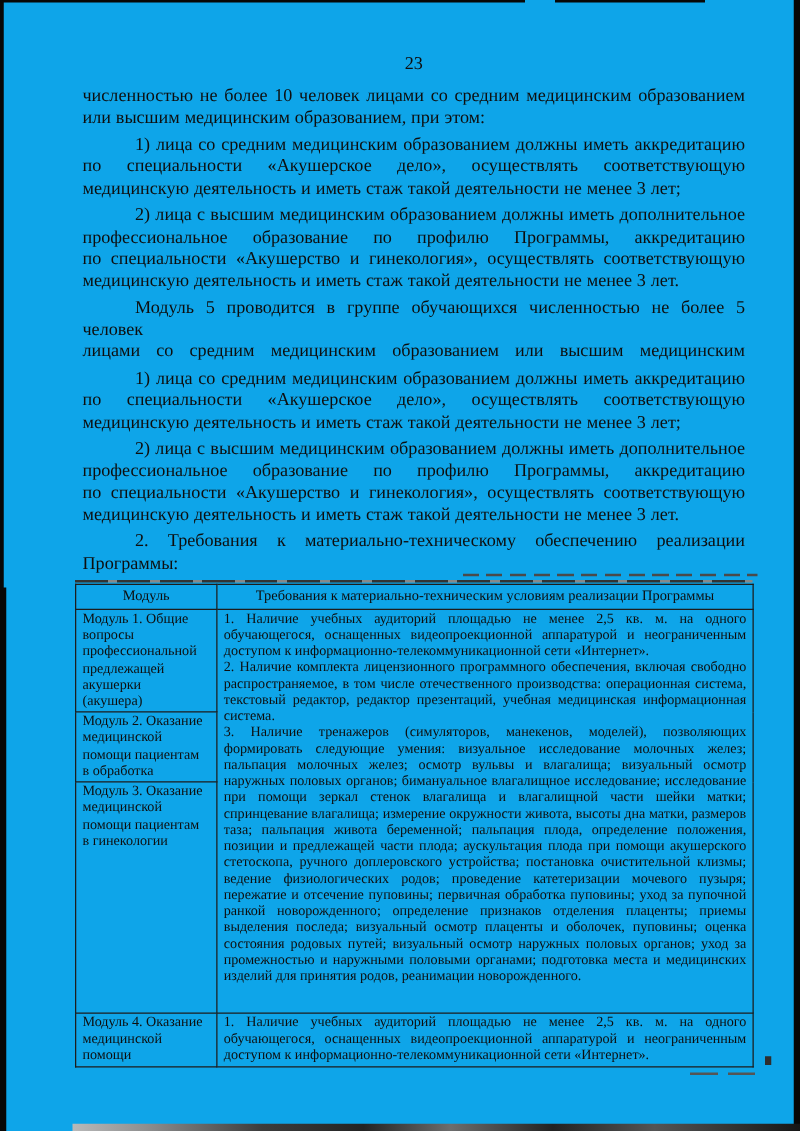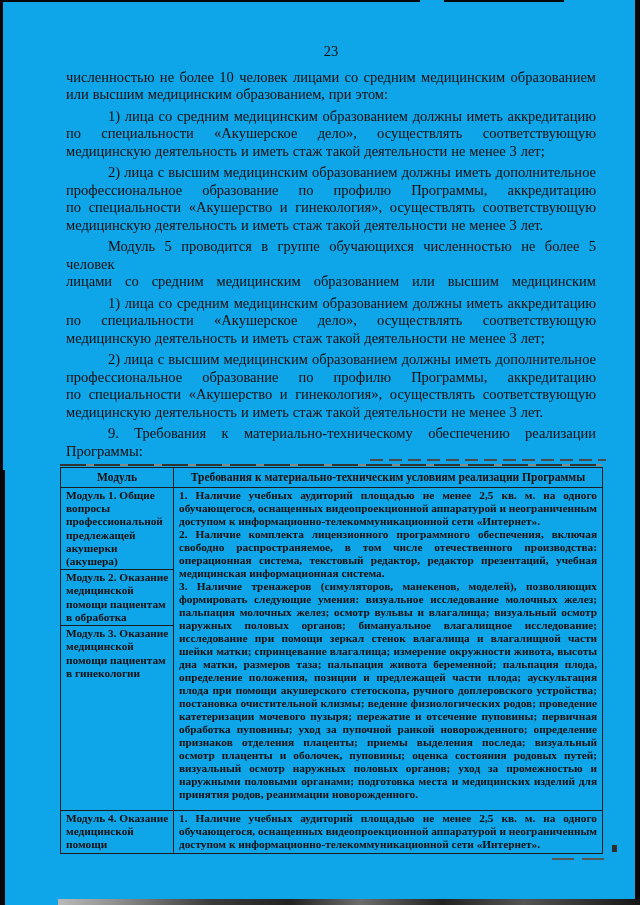--- a/index.html
+++ b/index.html
@@ -55,21 +55,21 @@
     border-collapse:collapse;table-layout:fixed;
     font-size:11.3px;line-height:13px;
   }
   table.req-table col.c1{width:113px;}
   table.req-table col.c2{width:429px;}
   table.req-table th,
   table.req-table td{
     border:1.4px solid #1d1d1d;
     padding:1px 5px;
     vertical-align:top;
-    font-weight:bold;
+    font-weight:normal;
   }
   table.req-table th{
     height:17px;text-align:center;vertical-align:middle;
     padding:1px 2px;font-size:11.5px;
   }
   td.mod .cell-line{white-space:nowrap;line-height:13.2px;}
   td.mod1{height:77px;}
   td.mod2{height:53px;}
   td.mod4{height:38px;}
   td.req{height:320px;}
@@ -119,21 +119,21 @@
           <div class="line">по специальности «Акушерское дело», осуществлять соответствующую</div>
           <div class="line last">медицинскую деятельность и иметь стаж такой деятельности не менее 3 лет;</div>
         </div>
         <div class="para indent">
           <div class="line">2) лица с высшим медицинским образованием должны иметь дополнительное</div>
           <div class="line">профессиональное образование по профилю Программы, аккредитацию</div>
           <div class="line">по специальности «Акушерство и гинекология», осуществлять соответствующую</div>
           <div class="line last">медицинскую деятельность и иметь стаж такой деятельности не менее 3 лет.</div>
         </div>
         <div class="para indent">
-          <div class="line">9. Требования к материально-техническому обеспечению реализации</div>
+          <div class="line">2. Требования к материально-техническому обеспечению реализации</div>
           <div class="line last">Программы:</div>
         </div>
       </div>
 
     <div class="tbl-top-dash"></div>
 
     <table class="req-table">
       <colgroup>
           <col class="c1">
           <col class="c2">

